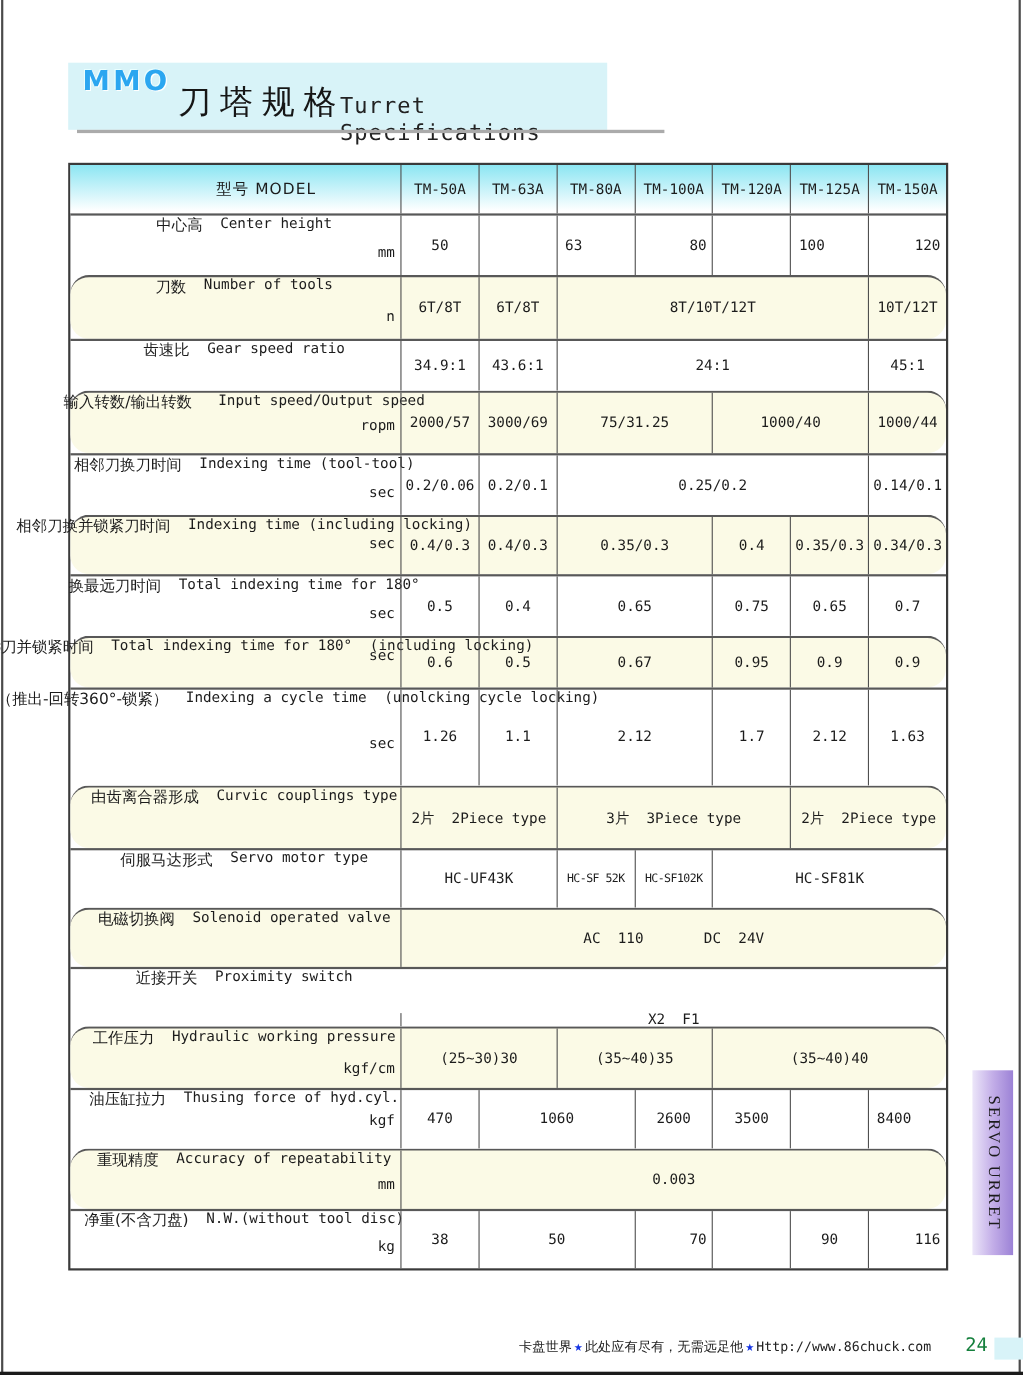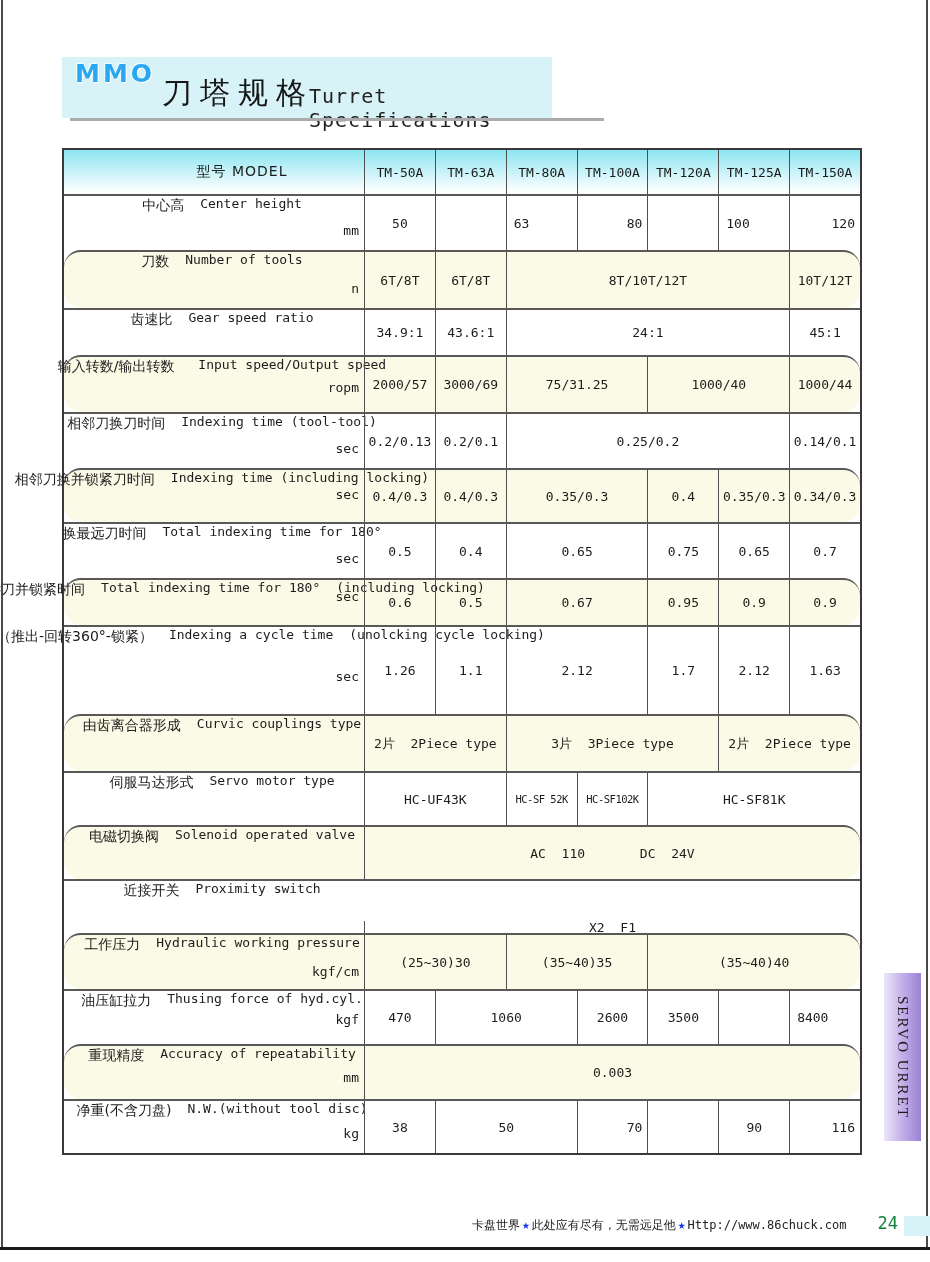--- a/index.html
+++ b/index.html
@@ -103,21 +103,21 @@
       <div class="trow shade" style="height: 57px;">
         <div class="cell labelcell"><div class="cn">输入转数/输出转数</div><div class="en"> Input speed/Output speed</div><div class="unit" style="bottom: 17px;">ropm</div></div>
         <div class="cell">2000/57</div>
         <div class="cell">3000/69</div>
         <div class="cell" style="grid-column: span 2;">75/31.25</div>
         <div class="cell" style="grid-column: span 2;">1000/40</div>
         <div class="cell">1000/44</div>
       </div>
       <div class="trow" style="height: 56px;">
         <div class="cell labelcell"><div class="cn">相邻刀换刀时间</div><div class="en">Indexing time (tool-tool)</div><div class="unit" style="bottom: 12px;">sec</div></div>
-        <div class="cell">0.2/0.13</div>
+        <div class="cell">0.2/0.06</div>
         <div class="cell">0.2/0.1</div>
         <div class="cell" style="grid-column: span 4;">0.25/0.2</div>
         <div class="cell">0.14/0.1</div>
       </div>
       <div class="trow shade" style="height: 54px;">
         <div class="cell labelcell"><div class="cn">相邻刀换并锁紧刀时间</div><div class="en">Indexing time (including locking)</div><div class="unit" style="bottom: 20px;">sec</div></div>
         <div class="cell">0.4/0.3</div>
         <div class="cell">0.4/0.3</div>
         <div class="cell" style="grid-column: span 2;">0.35/0.3</div>
         <div class="cell">0.4</div>

